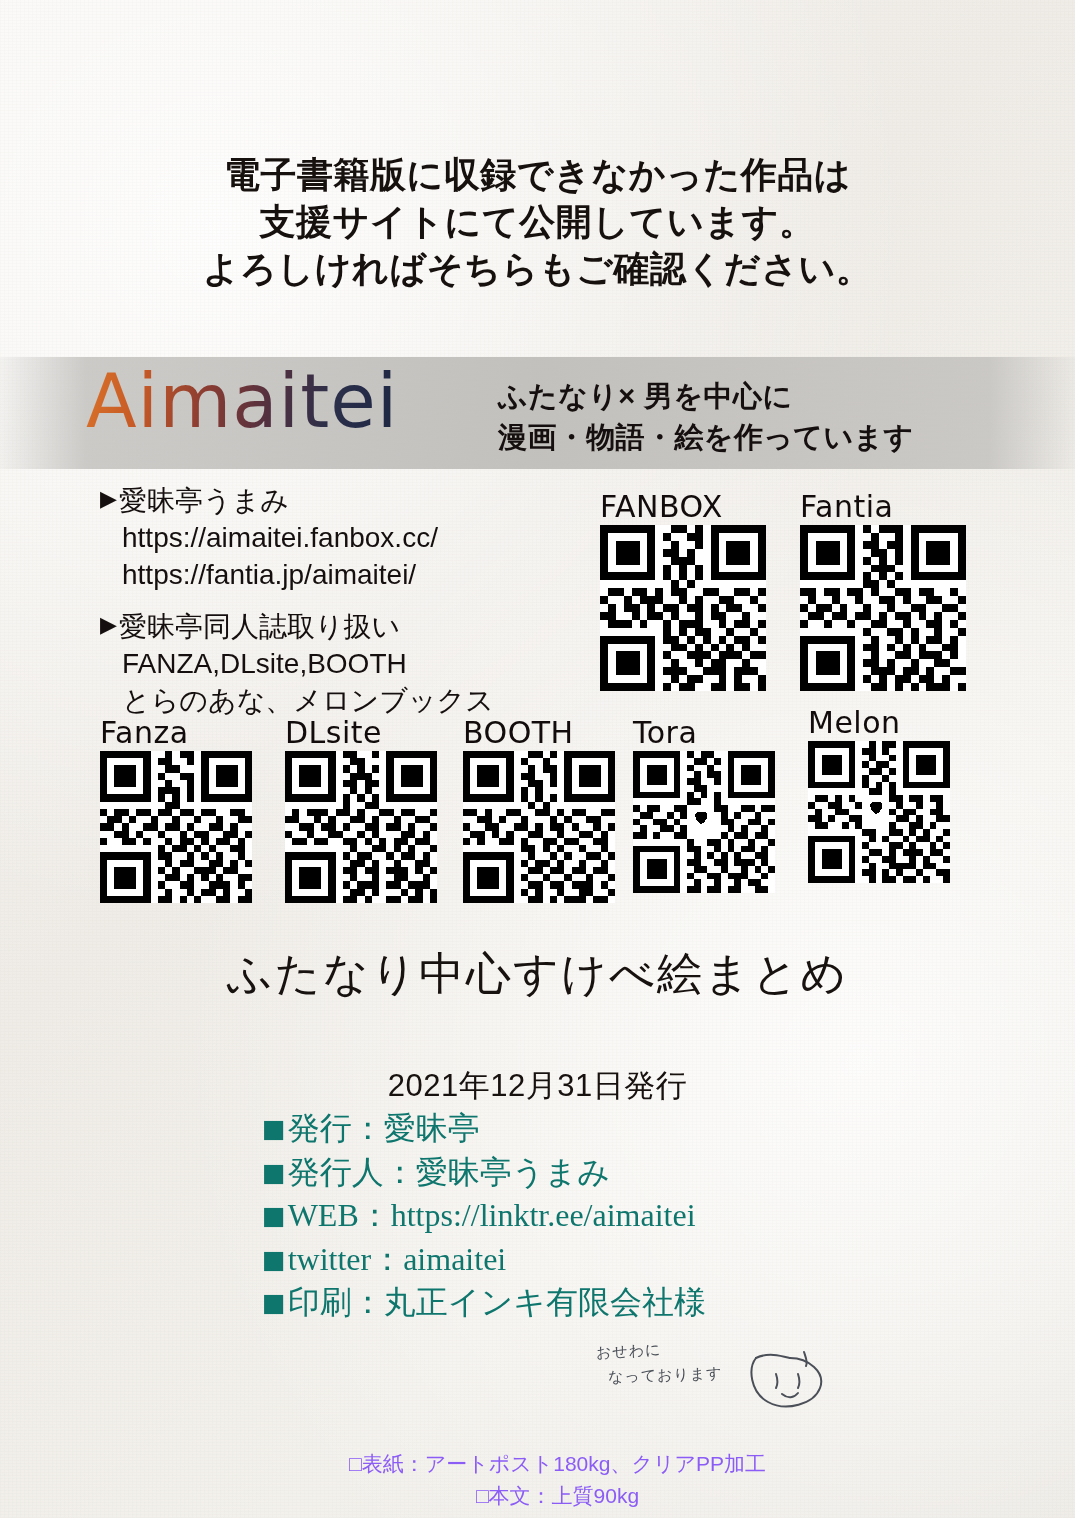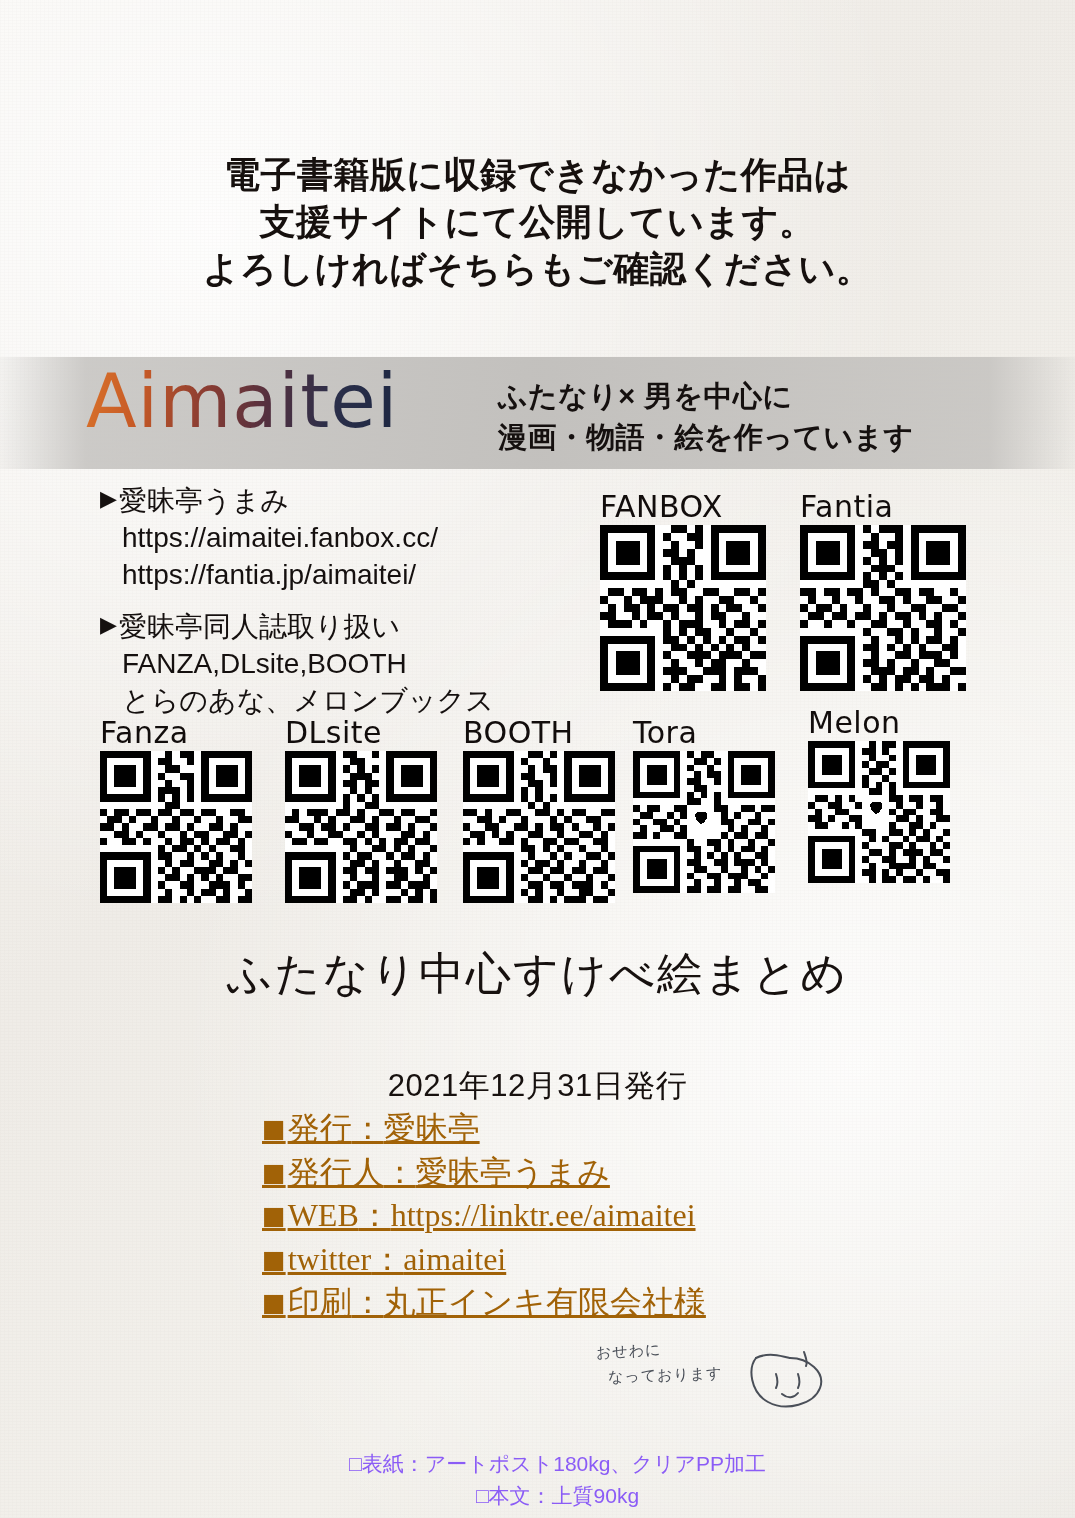--- a/index.html
+++ b/index.html
@@ -162,22 +162,21 @@
   }
 
   
   .colophon {
     position: absolute;
     top: 1107px;
     left: 262px;
     font-family: "Liberation Serif", serif;
     font-size: 32px;
     line-height: 1.36;
-    color: #a16207;
-    text-decoration: underline;
+    color: #0f766e;
   }
   .colophon .sq {
     font-family: "DejaVu Sans", sans-serif;
     font-size: 25px;
     vertical-align: 2px;
     margin-right: 2px;
   }
 
   
   .handwriting {

